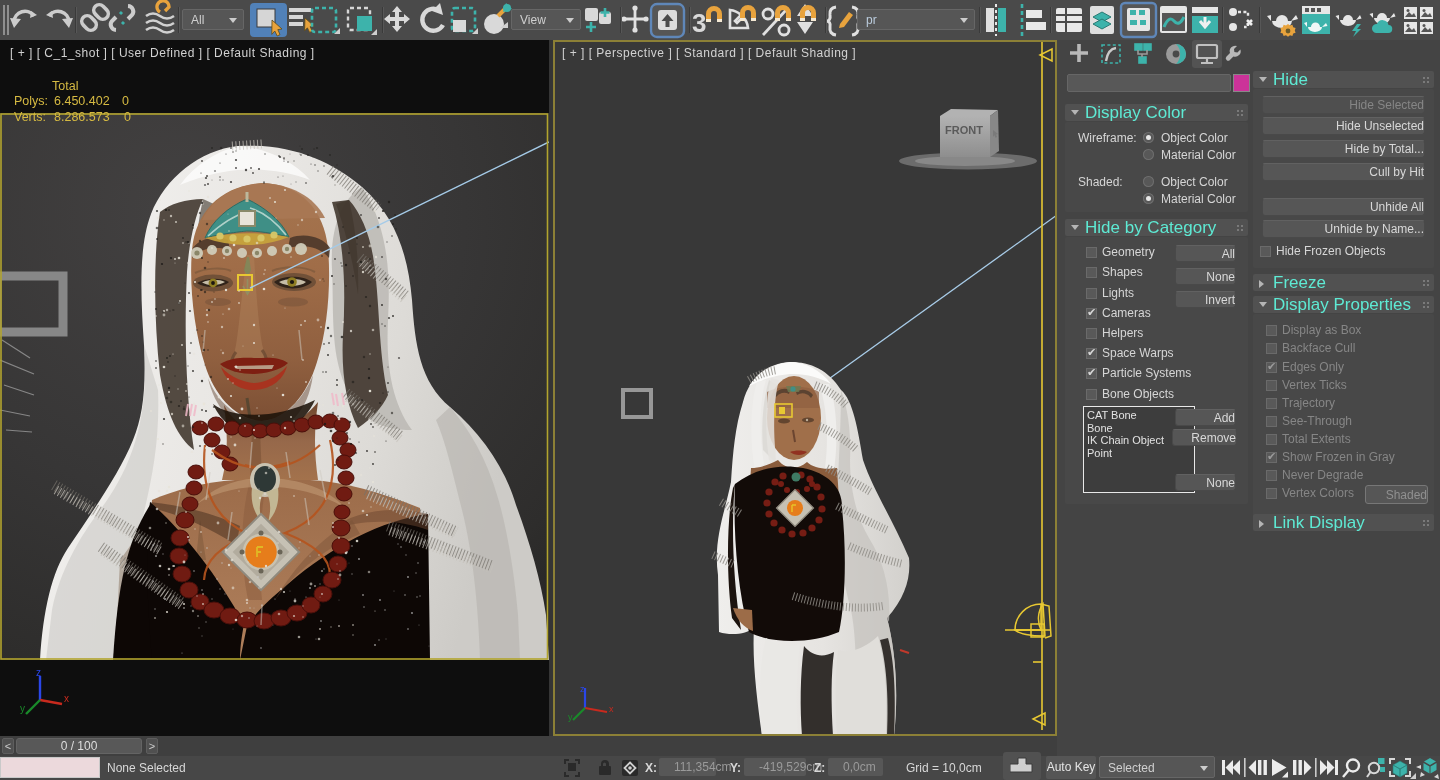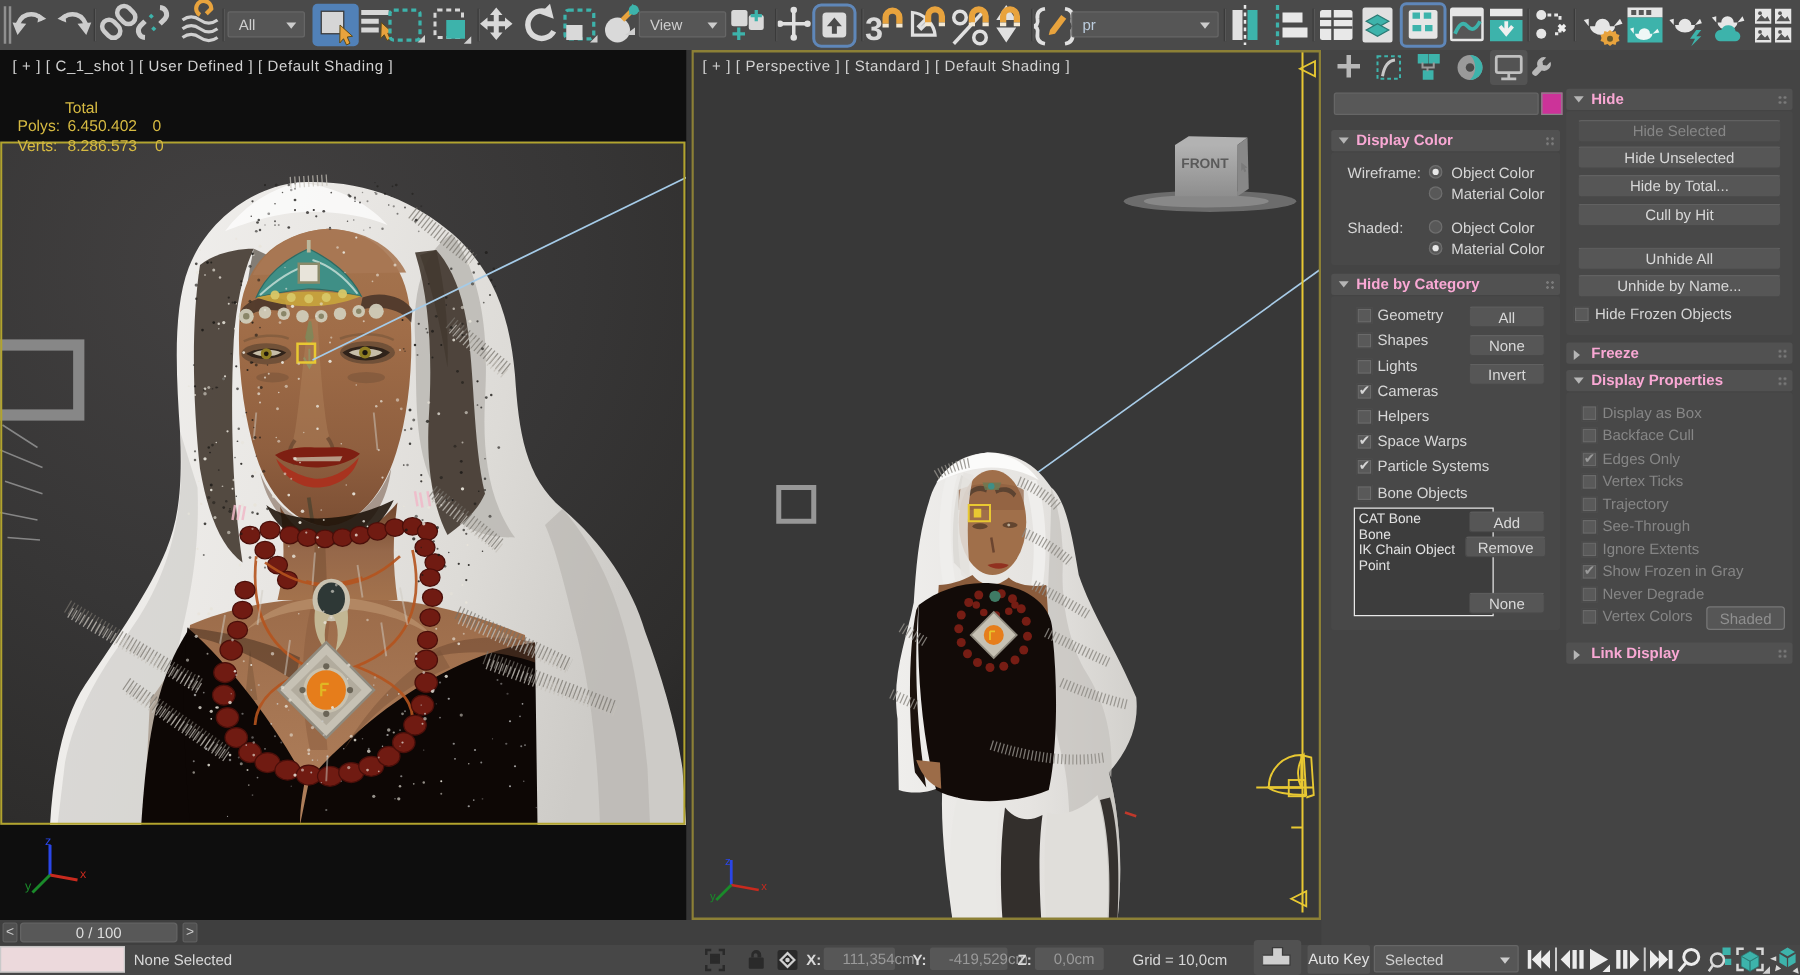--- a/index.html
+++ b/index.html
@@ -8,28 +8,28 @@
   #toolbar{position:absolute;left:0;top:0;width:1440px;height:40px;background:#4a4a4a;border-bottom:1px solid #393939;}
   .tbsep{position:absolute;top:7px;width:1px;height:26px;background:#3a3a3a;border-right:1px solid #575757;}
   .dd{position:absolute;top:9px;height:21px;background:#565656;border:1px solid #666;border-radius:2px;color:#cfcfcf;font-size:12px;line-height:21px;padding-left:8px;box-sizing:border-box;}
   .dd .arr{position:absolute;right:6px;top:8px;width:0;height:0;border-left:4px solid transparent;border-right:4px solid transparent;border-top:5px solid #ccc;}
   #vpL{position:absolute;left:0;top:40px;width:549px;height:696px;background:#0e0e0e;overflow:hidden;}
   #vpR{position:absolute;left:553px;top:40px;width:504px;height:696px;background:#2f2f2f;overflow:hidden;}
   #panel{position:absolute;left:1057px;top:40px;width:383px;height:716px;background:#444444;}
   #trackrow{position:absolute;left:0;top:736px;width:1057px;height:20px;background:#3f3f3f;}
   #statusbar{position:absolute;left:0;top:756px;width:1440px;height:24px;background:#474747;}
   .vplabel{color:#d2d2d2;font-size:12px;position:absolute;letter-spacing:0.5px;}
-  .rollhdr{position:relative;background:#515151;height:17px;border-radius:2px;margin:0 0 1px 0;color:#f9a8d4;font-weight:bold;font-size:12px;line-height:17px;padding-left:20px;}
+  .rollhdr{position:relative;background:#515151;height:17px;border-radius:2px;margin:0 0 1px 0;color:#5eead4;font-weight:normal;font-size:17px;line-height:17px;padding-left:20px;}
   .rollhdr .tri{position:absolute;left:6px;top:6px;width:0;height:0;}
   .tri.open{border-left:4px solid transparent;border-right:4px solid transparent;border-top:5px solid #b5b5b5;}
   .tri.closed{border-top:4px solid transparent;border-bottom:4px solid transparent;border-left:5px solid #b5b5b5;}
   .grip{position:absolute;right:4px;top:5px;width:8px;height:8px;
      background-image:radial-gradient(circle,#7a7a7a 1px,transparent 1.2px);background-size:4px 4px;}
   .rollbody{background:#484848;border-radius:2px;position:relative;color:#d6d6d6;font-size:12px;}
-  .btn{position:absolute;background:#565656;border:1px solid #494949;border-top-color:#616161;border-radius:3px;color:#d8d8d8;font-size:12px;text-align:center;box-sizing:border-box;}
+  .btn{position:absolute;background:#565656;border:1px solid #494949;border-top-color:#616161;border-radius:3px;color:#d8d8d8;font-size:12px;text-align:right;box-sizing:border-box;}
   .cb{position:absolute;width:11px;height:11px;background:#595959;border:1px solid #484848;box-shadow:inset 0 0 0 1px #6a6a6a;}
   .cblabel{position:absolute;font-size:12px;color:#d6d6d6;white-space:nowrap;}
   .radio{position:absolute;width:11px;height:11px;border-radius:50%;background:#585858;box-shadow:inset 0 0 0 1px #6e6e6e;}
   .radio.sel::after{content:"";position:absolute;left:3px;top:3px;width:5px;height:5px;border-radius:50%;background:#e8e8e8;}
   .check::after{content:"\2714";position:absolute;left:1px;top:-2px;color:#ddd;font-size:11px;color:inherit;}
   .dis{color:#868686 !important;}
   .statustxt{position:absolute;color:#d8d8d8;font-size:12px;top:9px;}
   .coordfield{position:absolute;top:5px;height:18px;background:#575757;border-radius:2px;color:#9a9a9a;font-size:12px;line-height:18px;padding-left:15px;box-sizing:border-box;}
 </style>
 </head>
@@ -1203,21 +1203,21 @@
         <div class="cblabel dis" style="left:29px;top:27px">Backface Cull</div>
   <div class="cb check" style="left:12px;top:47px;color:#9a9a9a"></div>
         <div class="cblabel dis" style="left:29px;top:46px">Edges Only</div>
   <div class="cb" style="left:12px;top:65px"></div>
         <div class="cblabel dis" style="left:29px;top:64px">Vertex Ticks</div>
   <div class="cb" style="left:12px;top:83px"></div>
         <div class="cblabel dis" style="left:29px;top:82px">Trajectory</div>
   <div class="cb" style="left:12px;top:101px"></div>
         <div class="cblabel dis" style="left:29px;top:100px">See-Through</div>
   <div class="cb" style="left:12px;top:119px"></div>
-        <div class="cblabel dis" style="left:29px;top:118px">Ignore Extents</div>
+        <div class="cblabel dis" style="left:29px;top:118px">Total Extents</div>
   <div class="cb check" style="left:12px;top:137px;color:#9a9a9a"></div>
         <div class="cblabel dis" style="left:29px;top:136px">Show Frozen in Gray</div>
   <div class="cb" style="left:12px;top:155px"></div>
         <div class="cblabel dis" style="left:29px;top:154px">Never Degrade</div>
   <div class="cb" style="left:12px;top:173px"></div>
         <div class="cblabel dis" style="left:29px;top:172px">Vertex Colors</div>
   <div class="btn" style="left:112px;top:171px;width:63px;height:19px;line-height:18px;color:#909090;border-color:#777">Shaded</div>
  </div>
 </div>
 <div class="abs" style="left:196px;top:474px;width:181px">

